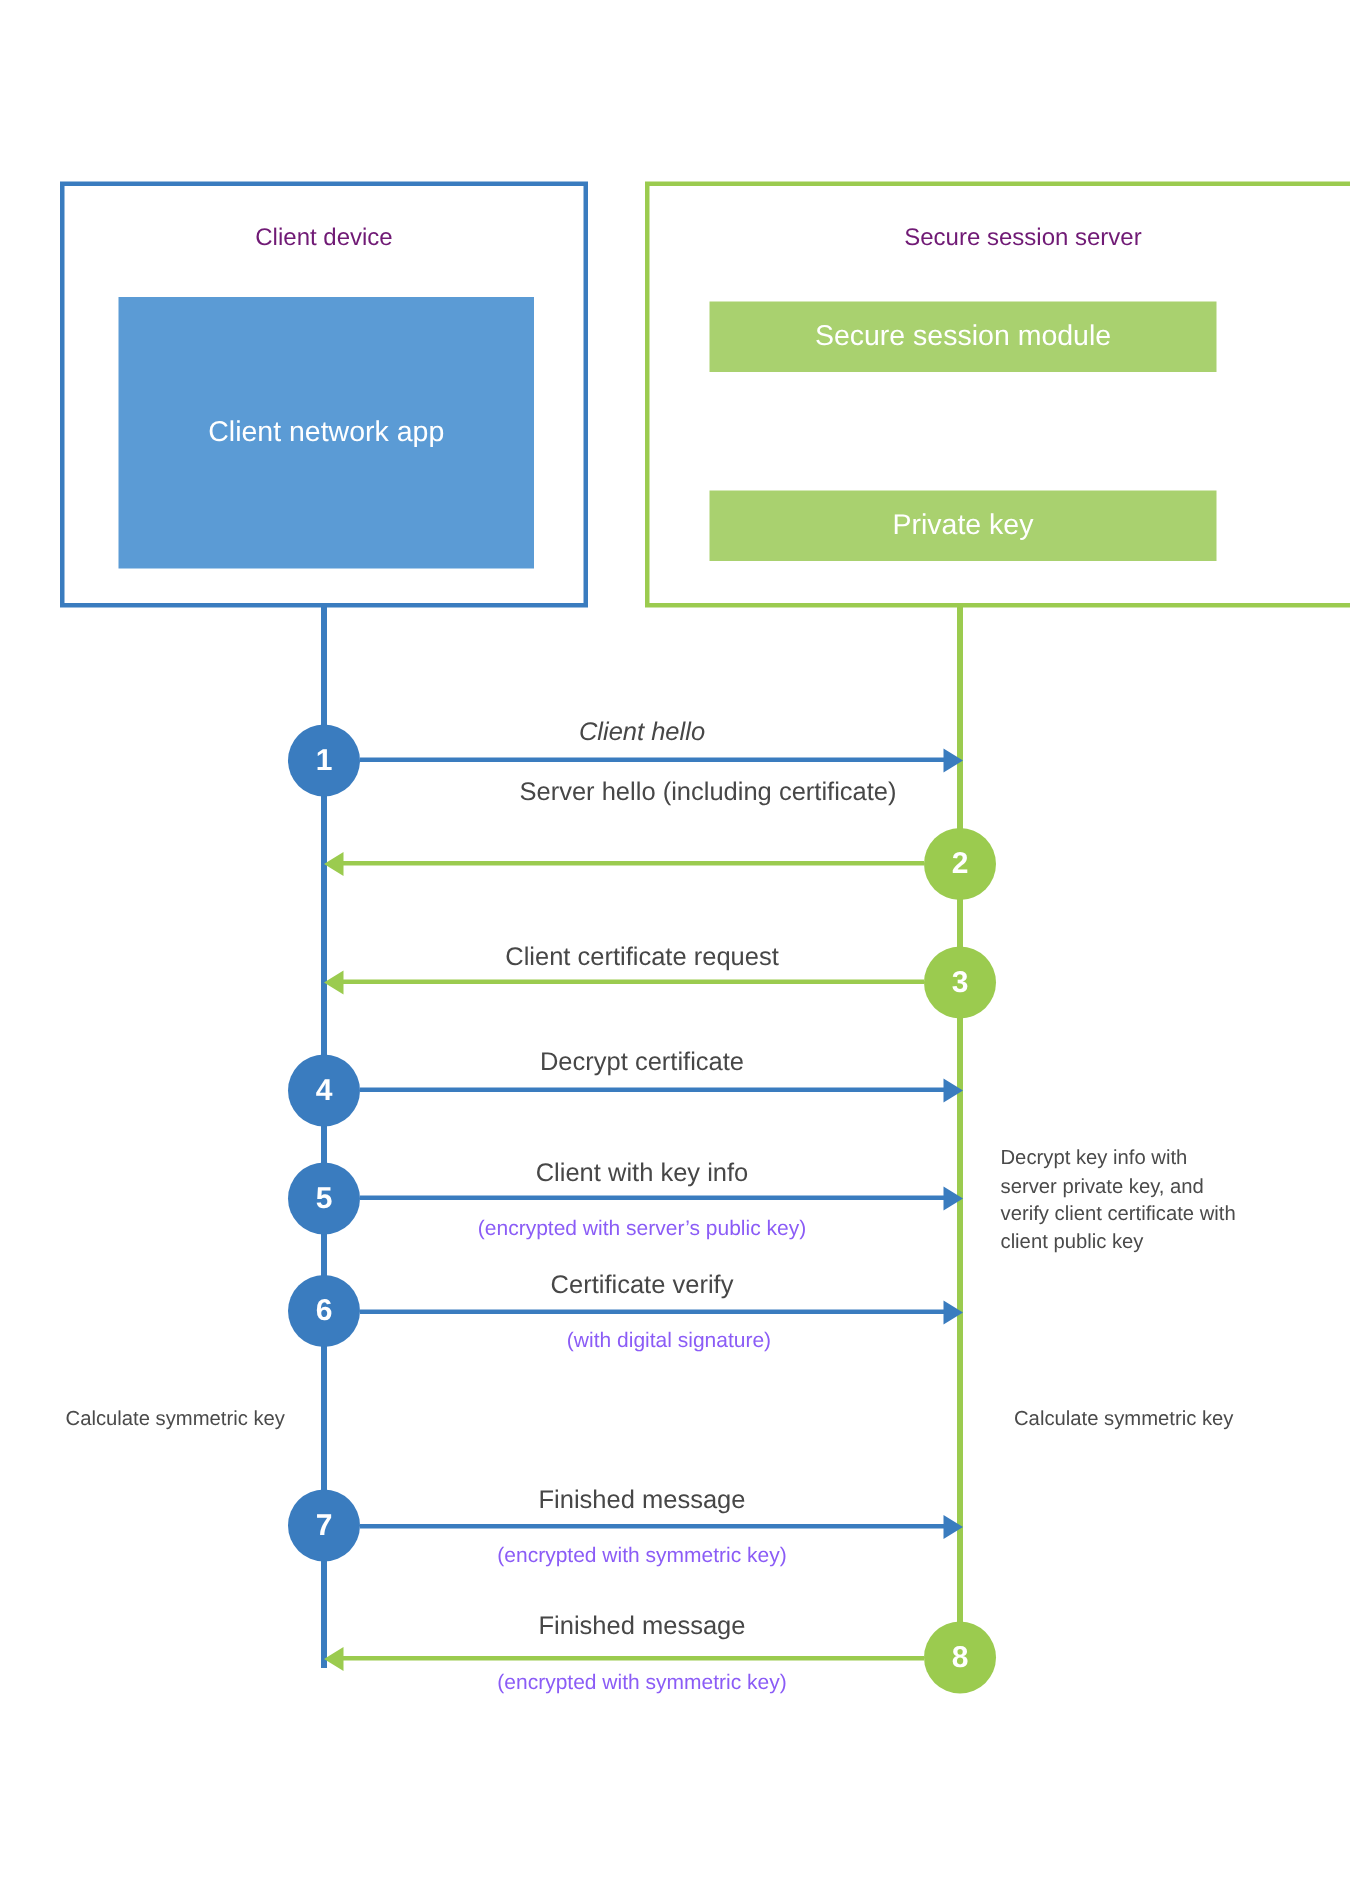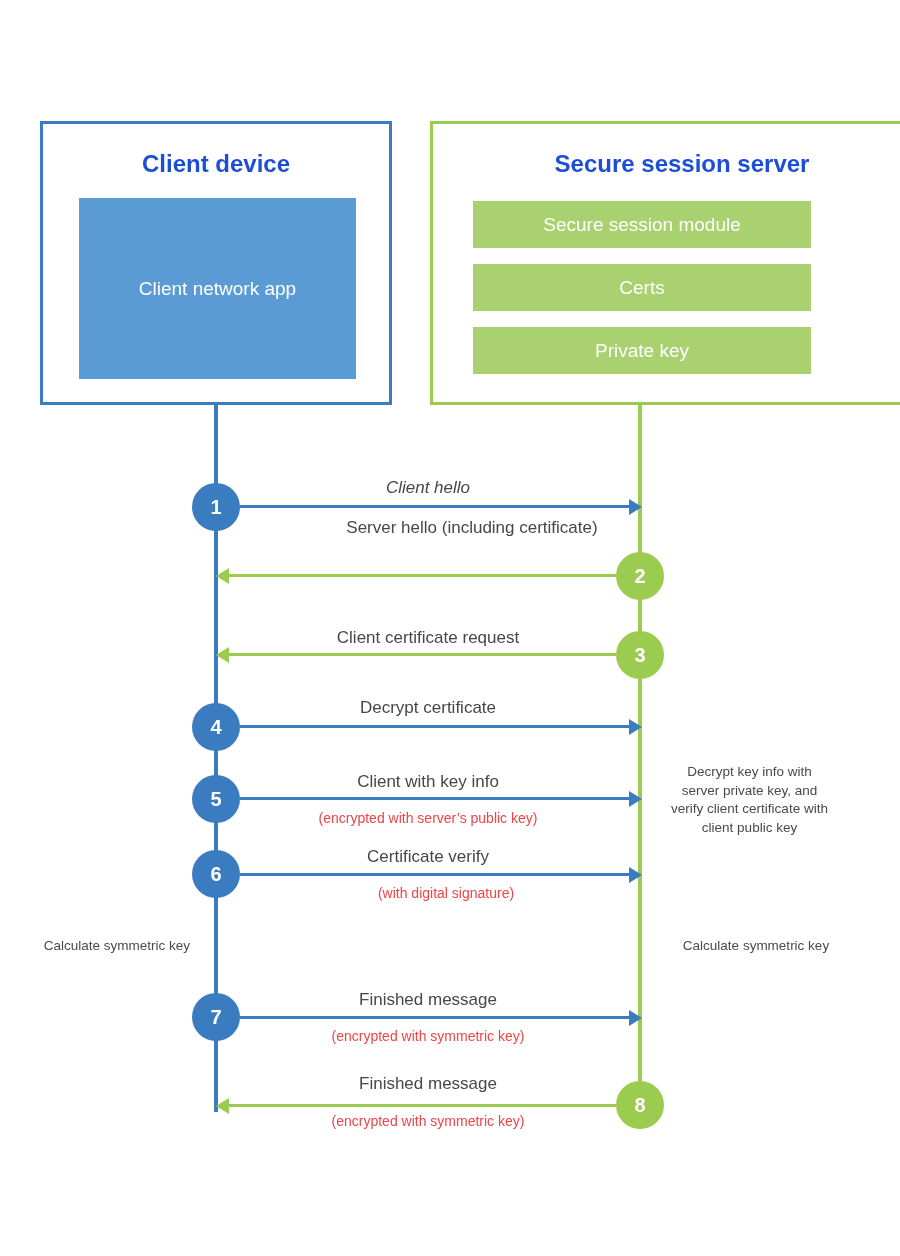--- a/index.html
+++ b/index.html
@@ -52,23 +52,23 @@
     width: 504px;
     height: 284px;
     border: 3px solid #9bcb4f;
   }
   .party-title {
     position: absolute;
     left: 0;
     right: 0;
     top: 26px;
     text-align: center;
-    font-size: 24px;
-    font-weight: bold;
-    color: #1d4ed8;
+    font-size: 16px;
+    font-weight: normal;
+    color: #701a75;
   }
 
   .client-app {
     position: absolute;
     left: 36px;
     top: 74px;
     width: 277px;
     height: 181px;
     background: #5b9bd5;
     display: flex;
@@ -154,49 +154,48 @@
     position: absolute;
     text-align: center;
     font-size: 17px;
     color: #474747;
     white-space: nowrap;
   }
   .msg-sub {
     position: absolute;
     text-align: center;
     font-size: 14px;
-    color: #ef4444;
+    color: #8b5cf6;
     white-space: nowrap;
   }
 
   
   .side-note {
     position: absolute;
     font-size: 13.5px;
     line-height: 1.38;
     color: #4a4a4a;
   }
   .side-note.right-align { text-align: right; }
-  .side-note.left-align { text-align: center; }
+  .side-note.left-align { text-align: left; }
 </style>
 </head>
 <body>
 
 <div id="diagram">
 
 
   <div class="party-box client">
     <div class="party-title">Client device</div>
     <div class="client-app">Client network app</div>
   </div>
 
   <div class="party-box server">
     <div class="party-title">Secure session server</div>
     <div class="server-bar b1">Secure session module</div>
-    <div class="server-bar b2">Certs</div>
     <div class="server-bar b3">Private key</div>
   </div>
 
   <div class="lifeline client-life"></div>
   <div class="lifeline server-life"></div>
 
   <div class="msg-label" style="left:218px; top:478px; width:420px;font-style:italic;">Client hello</div>
   <div class="arrow-line blue" style="left:240px; top:505px; width:392px;"></div>
   <div class="arrow-head right blue" style="left:629px; top:499px;"></div>
   <div class="step-circle blue" style="top:483px;">1</div>

